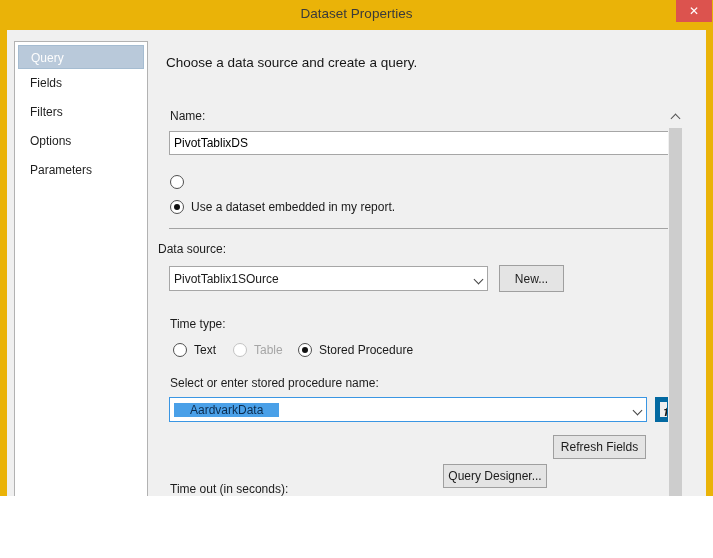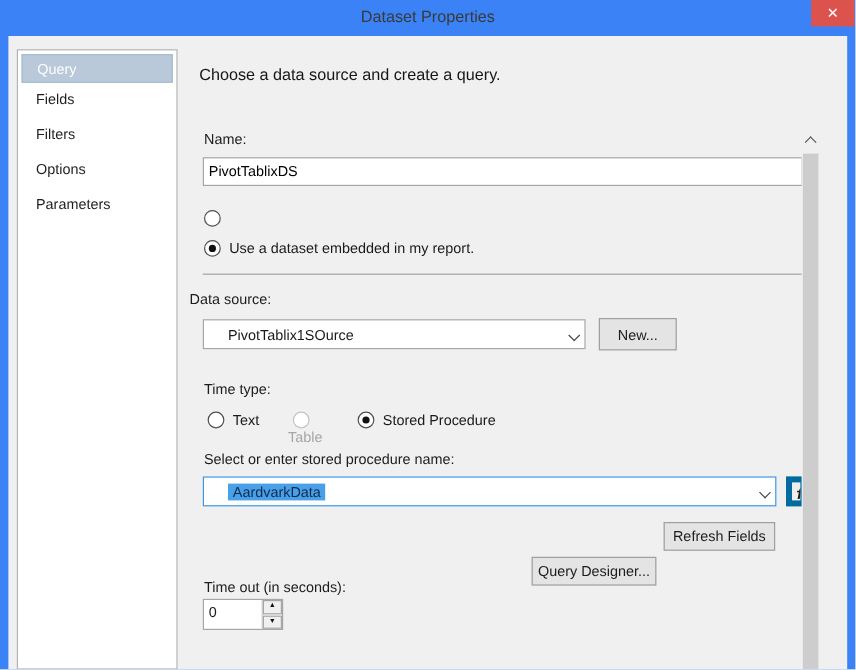--- a/index.html
+++ b/index.html
@@ -1,19 +1,19 @@
 <!DOCTYPE html>
 <html><head>
 <meta charset="utf-8">
 <style>
   * { margin:0; padding:0; box-sizing:border-box; }
   html,body { width:713px; height:558px; }
   body { font-family:"Liberation Sans","DejaVu Sans",sans-serif; font-size:12px; color:#1a1a1a; }
 
-  .dialog { position:relative; width:713px; height:558px; background:#3b82f6; overflow:hidden; }
+  .dialog { position:relative; width:713px; height:496px; background:#eab308; overflow:hidden; }
 
   
   .titlebar { position:absolute; left:0; top:0; width:713px; height:30px; }
   .title { position:absolute; left:0; top:6px; width:100%; text-align:center;
            font-size:13.5px; color:#3a3a3a; }
   .close-btn { position:absolute; left:676px; top:0; width:36px; height:22px;
                background:#dc534e; color:#fff; text-align:center; line-height:22px;
                font-size:12px; font-weight:bold; cursor:pointer; }
 
   
@@ -40,27 +40,27 @@
   .radio.checked::after { content:""; position:absolute; left:3px; top:3px;
                           width:6px; height:6px; border-radius:50%; background:#111; }
   .radio.disabled { border-color:#c3c3c3; }
   .radio-label { margin-left:7px; }
   .radio-label.disabled { color:#a6a6a6; }
 
   .separator { position:absolute; height:1px; background:#a3a3a3; }
 
   .dropdown { position:absolute; background:#fff; border:1px solid #a6a6a6;
               display:flex; align-items:center; padding:0 4px; cursor:pointer; }
-  .dropdown .val { flex:1;margin-left:16px; }
+  .dropdown .val { flex:1; }
   .chev { width:8px; height:8px; position:relative; flex:none; }
   .chev::before { content:""; position:absolute; left:0; top:1px; width:6px; height:6px;
                   border-left:1px solid #444; border-bottom:1px solid #444;
                   transform:rotate(-45deg); }
   .combo-focus { border:1px solid #3a96e3; }
-  .sel-text { background:#4aa0e8; color:#0c2c4e; padding:0 4px; }
+  .sel-text { background:#4aa0e8; color:#0c2c4e; padding:0 16px; }
 
   .btn { position:absolute; background:#e4e4e4; border:1px solid #9f9f9f; color:#1c1c1c;
          font-size:12px; text-align:right; cursor:pointer;
          display:flex; align-items:center; justify-content:center;
          font-family:"Liberation Sans","DejaVu Sans",sans-serif; }
   .fx-btn { position:absolute; overflow:hidden; background:#eee; border:5px solid #0369a1;
             font-family:Liberation Mono, monospace; font-style:italic;
             font-weight:bold; font-size:13px; line-height:22px; padding-left:3px; cursor:pointer; }
 
   
@@ -120,21 +120,21 @@
       <span class="val">PivotTablix1SOurce</span>
       <span class="chev"></span>
     </div>
     <div class="btn" style="left:492px; top:235px; width:65px; height:27px;">New...</div>
 
     <div class="label" style="left:163px; top:287px;">Time type:</div>
     <div class="radio-row" style="left:166px; top:313px;">
       <span class="radio"></span>
       <span class="radio-label">Text</span>
     </div>
-    <div class="radio-row" style="left:226px; top:313px;flex-direction:column;">
+    <div class="radio-row" style="left:226px; top:313px;">
       <span class="radio disabled"></span>
       <span class="radio-label disabled">Table</span>
     </div>
     <div class="radio-row" style="left:291px; top:313px;">
       <span class="radio checked"></span>
       <span class="radio-label">Stored Procedure</span>
     </div>
 
     <div class="label" style="left:163px; top:346px;">Select or enter stored procedure name:</div>
     <div class="dropdown combo-focus" style="left:162px; top:367px; width:478px; height:25px;">

